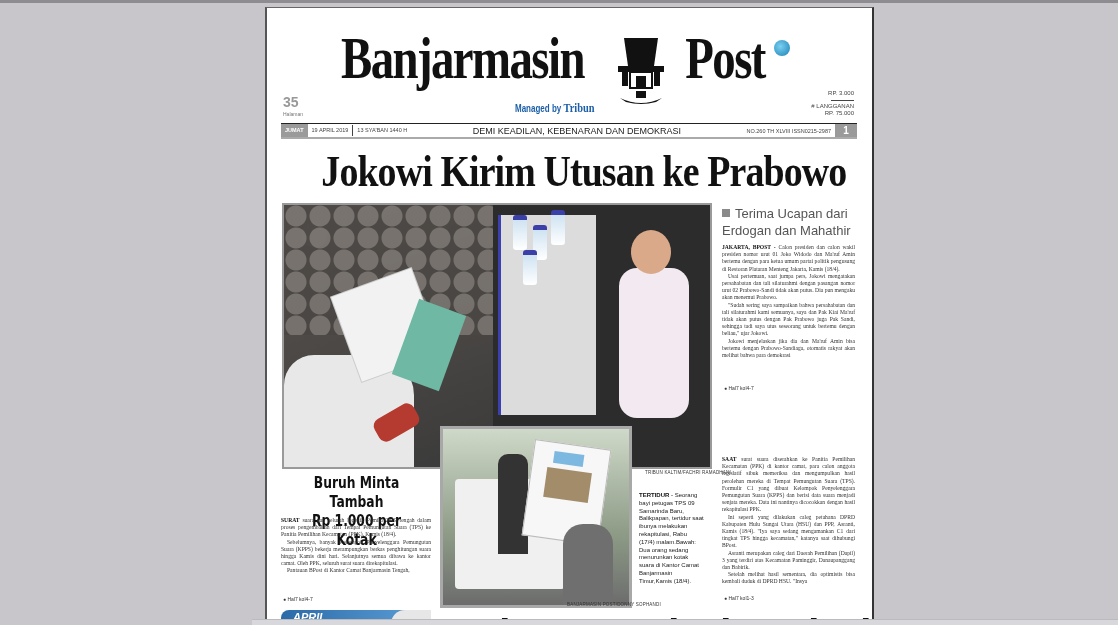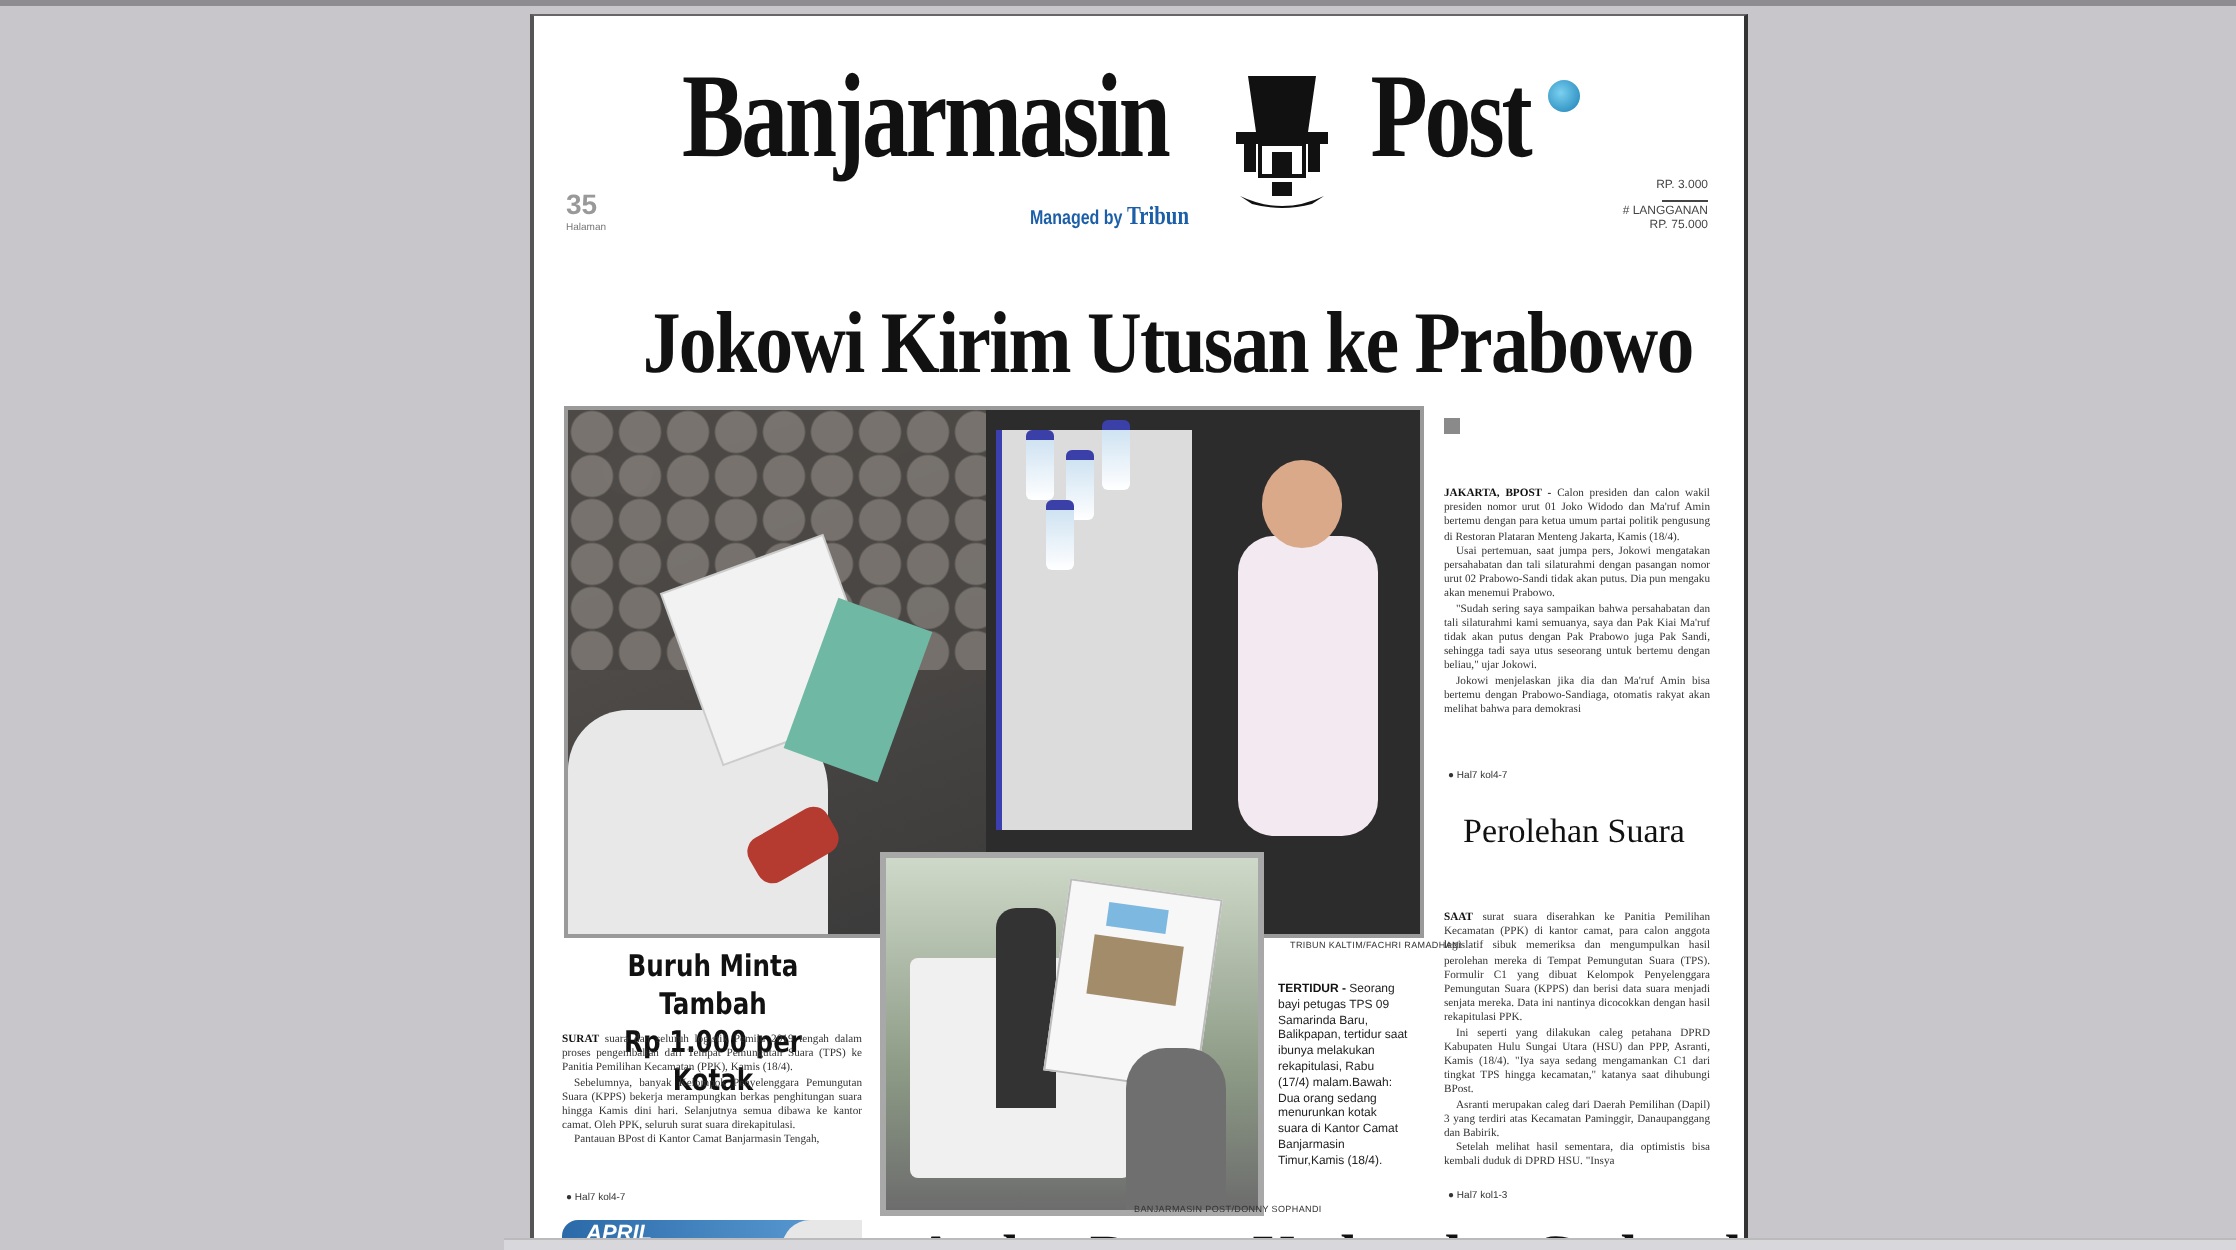--- a/index.html
+++ b/index.html
@@ -101,20 +101,28 @@
     <span class="tribun">Tribun</span>
   </div>
 
   <div class="price">
     <div>RP. 3.000</div>
     <div class="line"></div>
     <div># LANGGANAN</div>
     <div>RP. 75.000</div>
   </div>
 
+  <div class="datebar">
+    <span class="day">JUMAT</span>
+    <span class="cell">19 APRIL 2019</span>
+    <span class="cell" style="border-right:none">13 SYA'BAN 1440 H</span>
+    <span class="motto">DEMI KEADILAN, KEBENARAN DAN DEMOKRASI</span>
+    <span class="no">NO.260 TH XLVIII ISSN0215-2987</span>
+    <span class="pg">1</span>
+  </div>
 
   <div class="headline">Jokowi Kirim Utusan ke Prabowo</div>
 
   <div class="photo-main">
     <div class="photo-left">
       <div class="pavers"></div>
       <div class="person-shirt"></div>
       <div class="sleeve"></div>
       <div class="papers"></div>
       <div class="clipboard"></div>
@@ -143,32 +151,31 @@
     <div class="inset-man2"></div>
   </div>
   <div class="credit" style="left:300px;top:594px">BANJARMASIN POST/DONNY SOPHANDI</div>
 
   <div class="caption">
     <b>TERTIDUR -</b>
     <span>Seorang bayi petugas TPS 09 Samarinda Baru, Balikpapan, tertidur saat ibunya melakukan rekapitulasi, Rabu (17/4) malam.Bawah: Dua orang sedang menurunkan kotak suara di Kantor Camat Banjarmasin Timur,Kamis (18/4).</span>
   </div>
 
   <div class="side-sub">
-    <span class="sq"></span>
+    <span class="sq"></span><span>Terima Ucapan dari Erdogan dan Mahathir</span>
   </div>
   <div class="body-text" style="left:455px;top:236px;width:133px">
     <p class="first"><b>JAKARTA, BPOST -</b> <span>Calon presiden dan calon wakil presiden nomor urut 01 Joko Widodo dan Ma'ruf Amin bertemu dengan para ketua umum partai politik pengusung di Restoran Plataran Menteng Jakarta, Kamis (18/4).</span></p>
     <p>Usai pertemuan, saat jumpa pers, Jokowi mengatakan persahabatan dan tali silaturahmi dengan pasangan nomor urut 02 Prabowo-Sandi tidak akan putus. Dia pun mengaku akan menemui Prabowo.</p>
     <p>"Sudah sering saya sampaikan bahwa persahabatan dan tali silaturahmi kami semuanya, saya dan Pak Kiai Ma'ruf tidak akan putus dengan Pak Prabowo juga Pak Sandi, sehingga tadi saya utus seseorang untuk bertemu dengan beliau," ujar Jokowi.</p>
     <p>Jokowi menjelaskan jika dia dan Ma'ruf Amin bisa bertemu dengan Prabowo-Sandiaga, otomatis rakyat akan melihat bahwa para demokrasi</p>
   </div>
   <div class="jump" style="left:457px;top:377px">● <span>Hal7 kol4-7</span></div>
 
   <div class="story-head caleg-head">
-    <div>Perolehan Suara</div>
   </div>
   <div class="body-text" style="left:455px;top:448px;width:133px">
     <p class="first"><b>SAAT</b> <span>surat suara diserahkan ke Panitia Pemilihan Kecamatan (PPK) di kantor camat, para calon anggota legislatif sibuk memeriksa dan mengumpulkan hasil perolehan mereka di Tempat Pemungutan Suara (TPS). Formulir C1 yang dibuat Kelompok Penyelenggara Pemungutan Suara (KPPS) dan berisi data suara menjadi senjata mereka. Data ini nantinya dicocokkan dengan hasil rekapitulasi PPK.</span></p>
     <p>Ini seperti yang dilakukan caleg petahana DPRD Kabupaten Hulu Sungai Utara (HSU) dan PPP, Asranti, Kamis (18/4). "Iya saya sedang mengamankan C1 dari tingkat TPS hingga kecamatan," katanya saat dihubungi BPost.</p>
     <p>Asranti merupakan caleg dari Daerah Pemilihan (Dapil) 3 yang terdiri atas Kecamatan Paminggir, Danaupanggang dan Babirik.</p>
     <p>Setelah melihat hasil sementara, dia optimistis bisa kembali duduk di DPRD HSU. "Insya</p>
   </div>
   <div class="jump" style="left:457px;top:587px">● <span>Hal7 kol1-3</span></div>
 
   <div class="story-head buruh-head">

